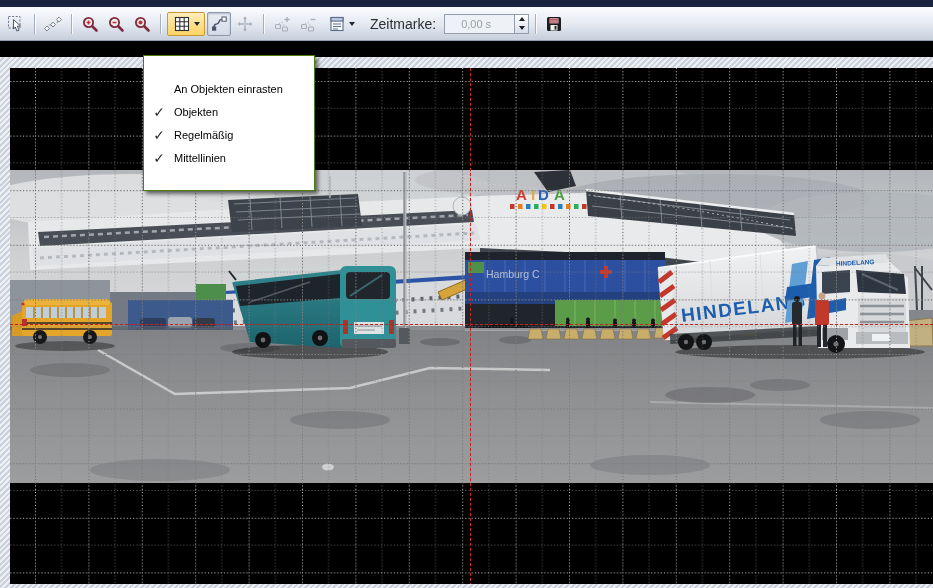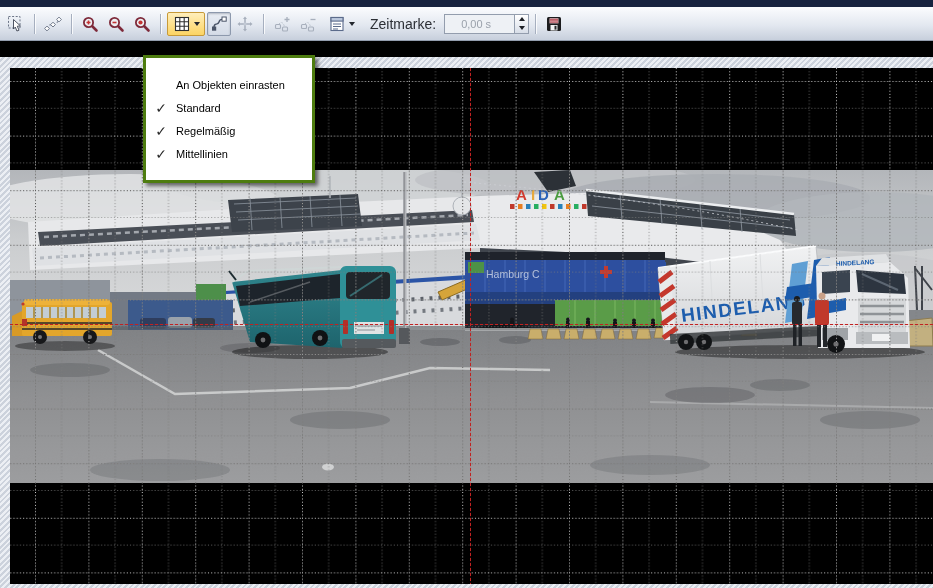--- a/index.html
+++ b/index.html
@@ -68,21 +68,21 @@
     position:absolute; left:460px; top:0; bottom:0; width:1px;
     background:repeating-linear-gradient(to bottom,#c12222 0 3px,rgba(193,34,34,.15) 3px 5px);
   }
   .centerline-h {
     position:absolute; top:256px; left:0; right:0; height:1px;
     background:repeating-linear-gradient(to right,#c12222 0 3px,rgba(193,34,34,.15) 3px 5px);
   }
   
   .menu {
     position:absolute; left:143px; top:55px; width:172px;
-    background:#fff; border:3px solid #4d7c0f; padding:15px 0;
+    background:#fff; border:1px solid #4d7c0f; padding:21px 0;
     box-shadow:3px 3px 4px rgba(0,0,0,.55); z-index:20;
   }
   .menu-item { height:23px; display:flex; align-items:center; font-size:11px; color:#000; cursor:default; }
   .menu-check { width:30px; text-align:center; font-size:14px; color:#2a2a2a; line-height:1; }
   .menu-label { flex:1; }
 </style>
 </head>
 <body>
 
 <div class="window">
@@ -490,21 +490,21 @@
     </div>
   </div>
 
   <div class="menu">
     <div class="menu-item">
       <span class="menu-check"></span>
       <span class="menu-label">An Objekten einrasten</span>
     </div>
     <div class="menu-item">
       <span class="menu-check">✓</span>
-      <span class="menu-label">Standard</span>
+      <span class="menu-label">Objekten</span>
     </div>
     <div class="menu-item">
       <span class="menu-check">✓</span>
       <span class="menu-label">Regelmäßig</span>
     </div>
     <div class="menu-item">
       <span class="menu-check">✓</span>
       <span class="menu-label">Mittellinien</span>
     </div>
   </div>

